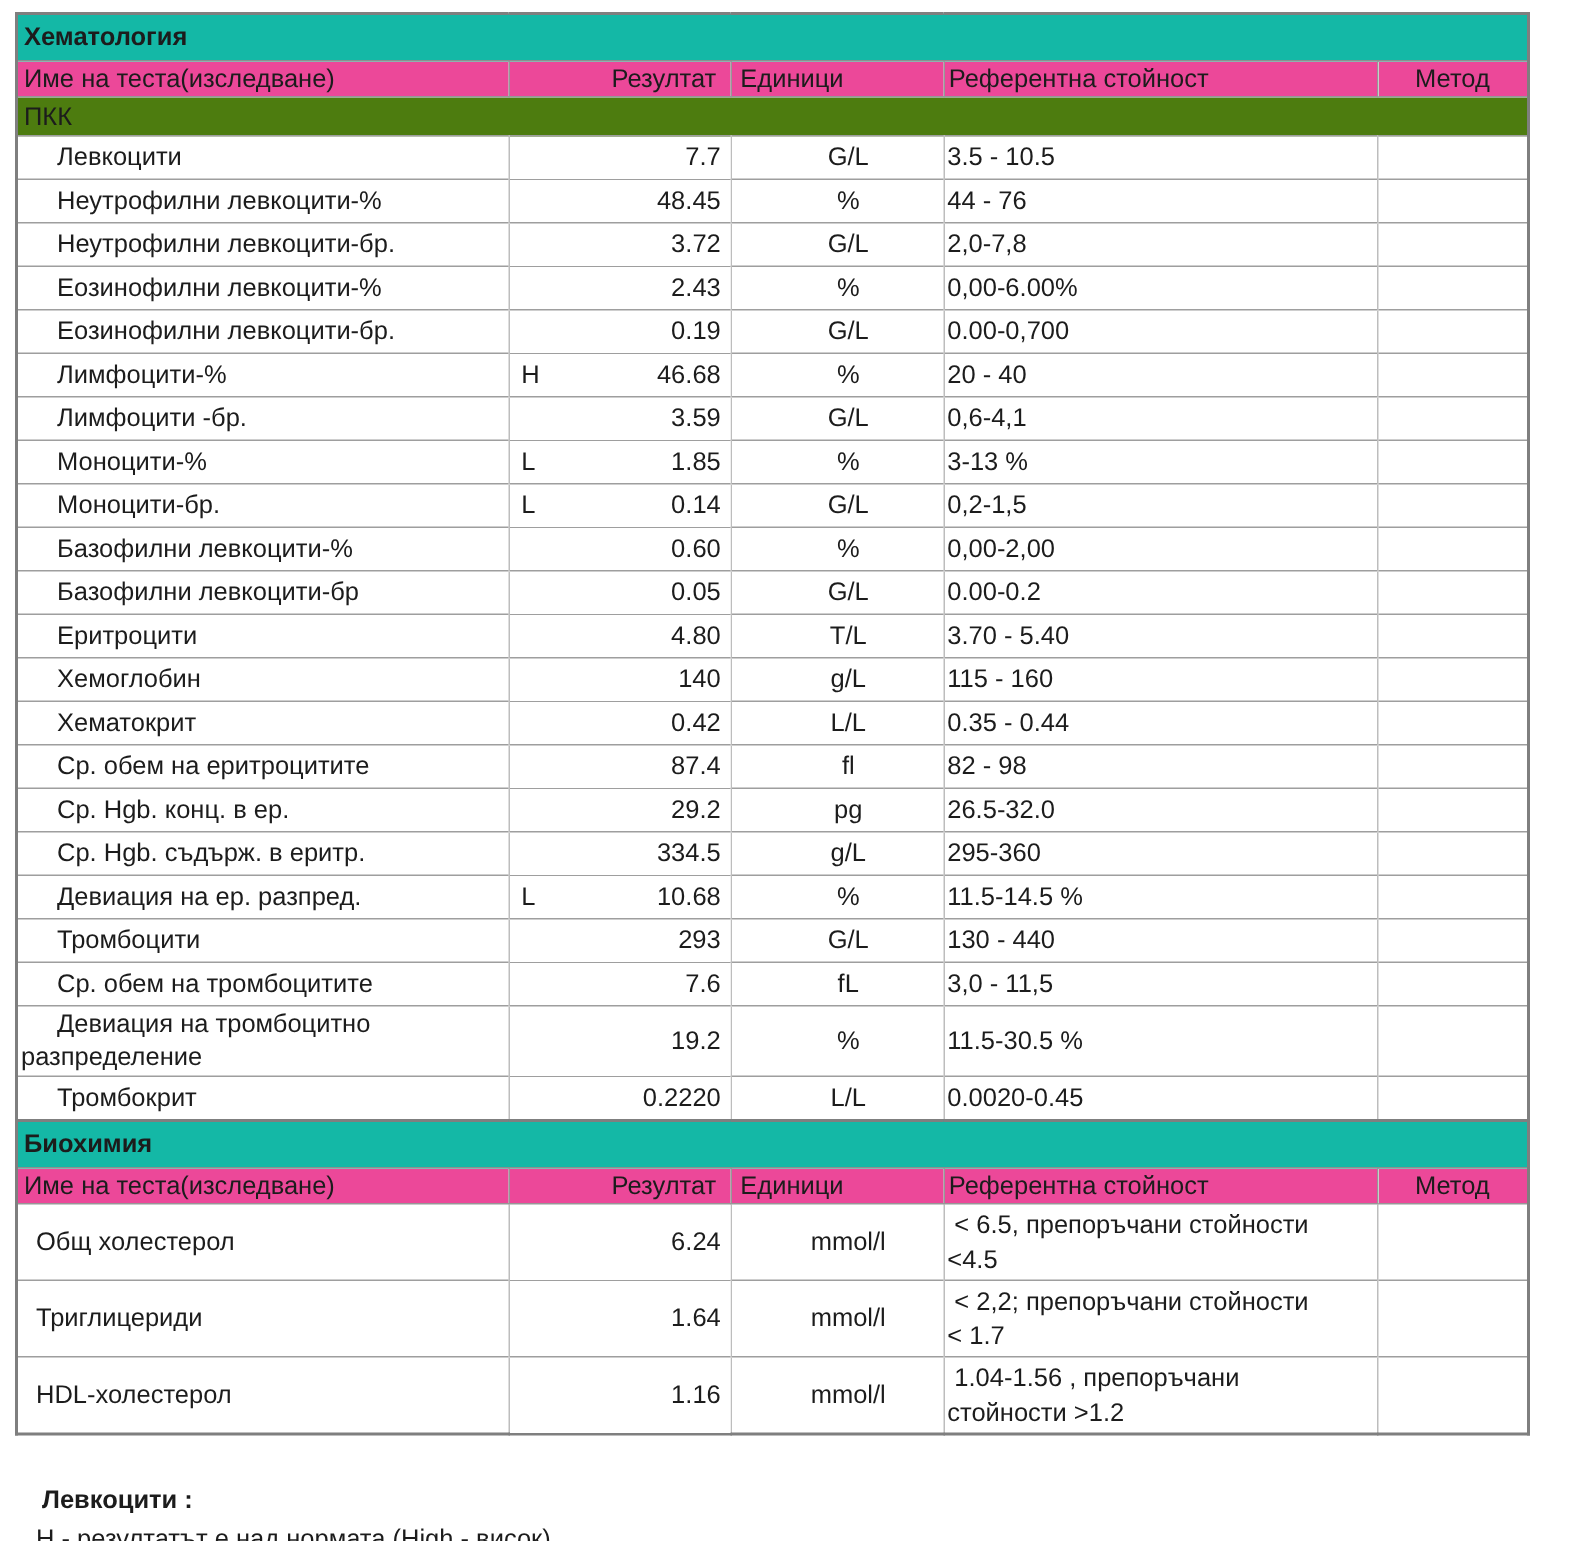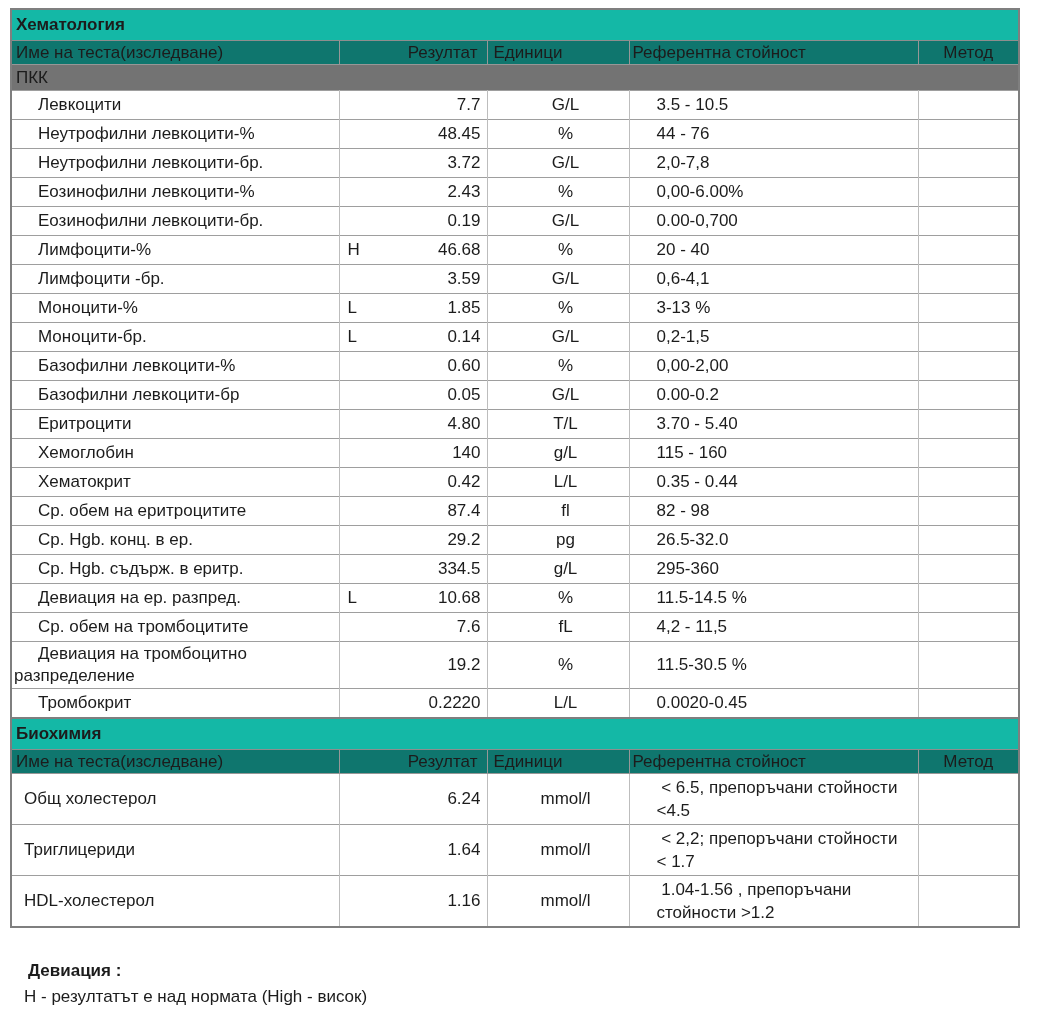--- a/index.html
+++ b/index.html
@@ -32,39 +32,39 @@
   table.lab-table { border: 2px solid #7f7f7f; }
 
   tr.title-row td {
     background: #14b8a6;
     font-weight: bold;
     height: 27px;
     padding: 1px 4px 2px 4px;
     border-bottom: 1px solid #8e8e8e;
   }
   tr.header-row th {
-    background: #0f766e;
+    background: #ec4899;
     font-weight: normal;
     height: 23px;
     border: 1px solid #979797;
     padding: 0 4px;
     text-align: left;
     overflow: hidden;
     white-space: nowrap;
   }
   tr.header-row th.h-result { text-align: right; padding-right: 9px; }
   tr.header-row th.h-units  { padding-left: 6px; }
   tr.header-row th.h-ref    { padding-left: 3px; }
   tr.header-row th.h-method { text-align: center; }
 
   tr.group-row td {
     height: 25px;
     padding: 0 4px;
     border-top: 1px solid #9e9e9e;
-    background: #737373;
+    background: #4d7c0f;
   }
   tbody.rows tr td {
     height: 26px;
     border-top: 1px solid #9e9e9e;
     border-left: 1px solid #bdbdbd;
     border-right: 1px solid #bdbdbd;
     background: #ffffff;
     vertical-align: middle;
   }
   td.name {
@@ -78,21 +78,21 @@
     position: relative;
   }
   td.result .flag {
     position: absolute;
     left: 8px;
     top: 50%;
     transform: translateY(-50%);
   }
   td.units { padding-left: 16px; text-align: center; }
   td.ref {
-    padding-left: 27px;
+    padding-left: 2px;
     white-space: pre-line;
     line-height: 22px;
   }
   td.method { }
 
   table.biochem tbody.rows tr td { height: 48px; }
   table.biochem td.name { text-indent: 0; padding-left: 12px; }
   table.biochem td.ref { line-height: 23px; margin-top: 24px; }
 
   .footer {
@@ -254,24 +254,31 @@
         <td class="method"></td>
       </tr>
         <tr class="test-row">
         <td class="name">Девиация на ер. разпред.</td>
         <td class="result"><span class="flag">L</span><span>10.68</span></td>
         <td class="units">%</td>
         <td class="ref">11.5-14.5 %</td>
         <td class="method"></td>
       </tr>
         <tr class="test-row">
+        <td class="name">Тромбоцити</td>
+        <td class="result"><span class="flag"></span><span>293</span></td>
+        <td class="units">G/L</td>
+        <td class="ref">130 - 440</td>
+        <td class="method"></td>
+      </tr>
+        <tr class="test-row">
         <td class="name">Ср. обем на тромбоцитите</td>
         <td class="result"><span class="flag"></span><span>7.6</span></td>
         <td class="units">fL</td>
-        <td class="ref">4,2 - 11,5</td>
+        <td class="ref">3,0 - 11,5</td>
         <td class="method"></td>
       </tr>
         <tr class="test-row">
         <td class="name">Девиация на тромбоцитно разпределение</td>
         <td class="result"><span class="flag"></span><span>19.2</span></td>
         <td class="units">%</td>
         <td class="ref">11.5-30.5 %</td>
         <td class="method"></td>
       </tr>
         <tr class="test-row">
@@ -328,18 +335,18 @@
         <td class="units">mmol/l</td>
         <td class="ref">&nbsp;1.04-1.56 , препоръчани
 стойности &gt;1.2</td>
         <td class="method"></td>
       </tr>
       </tbody>
 
   </table>
 
   <div class="footer">
-    <div class="footer-title">Девиация :</div>
+    <div class="footer-title">Левкоцити :</div>
     <div>H - резултатът е над нормата (High - висок)</div>
 
   </div>
 
 </div>
 
 </body></html>

